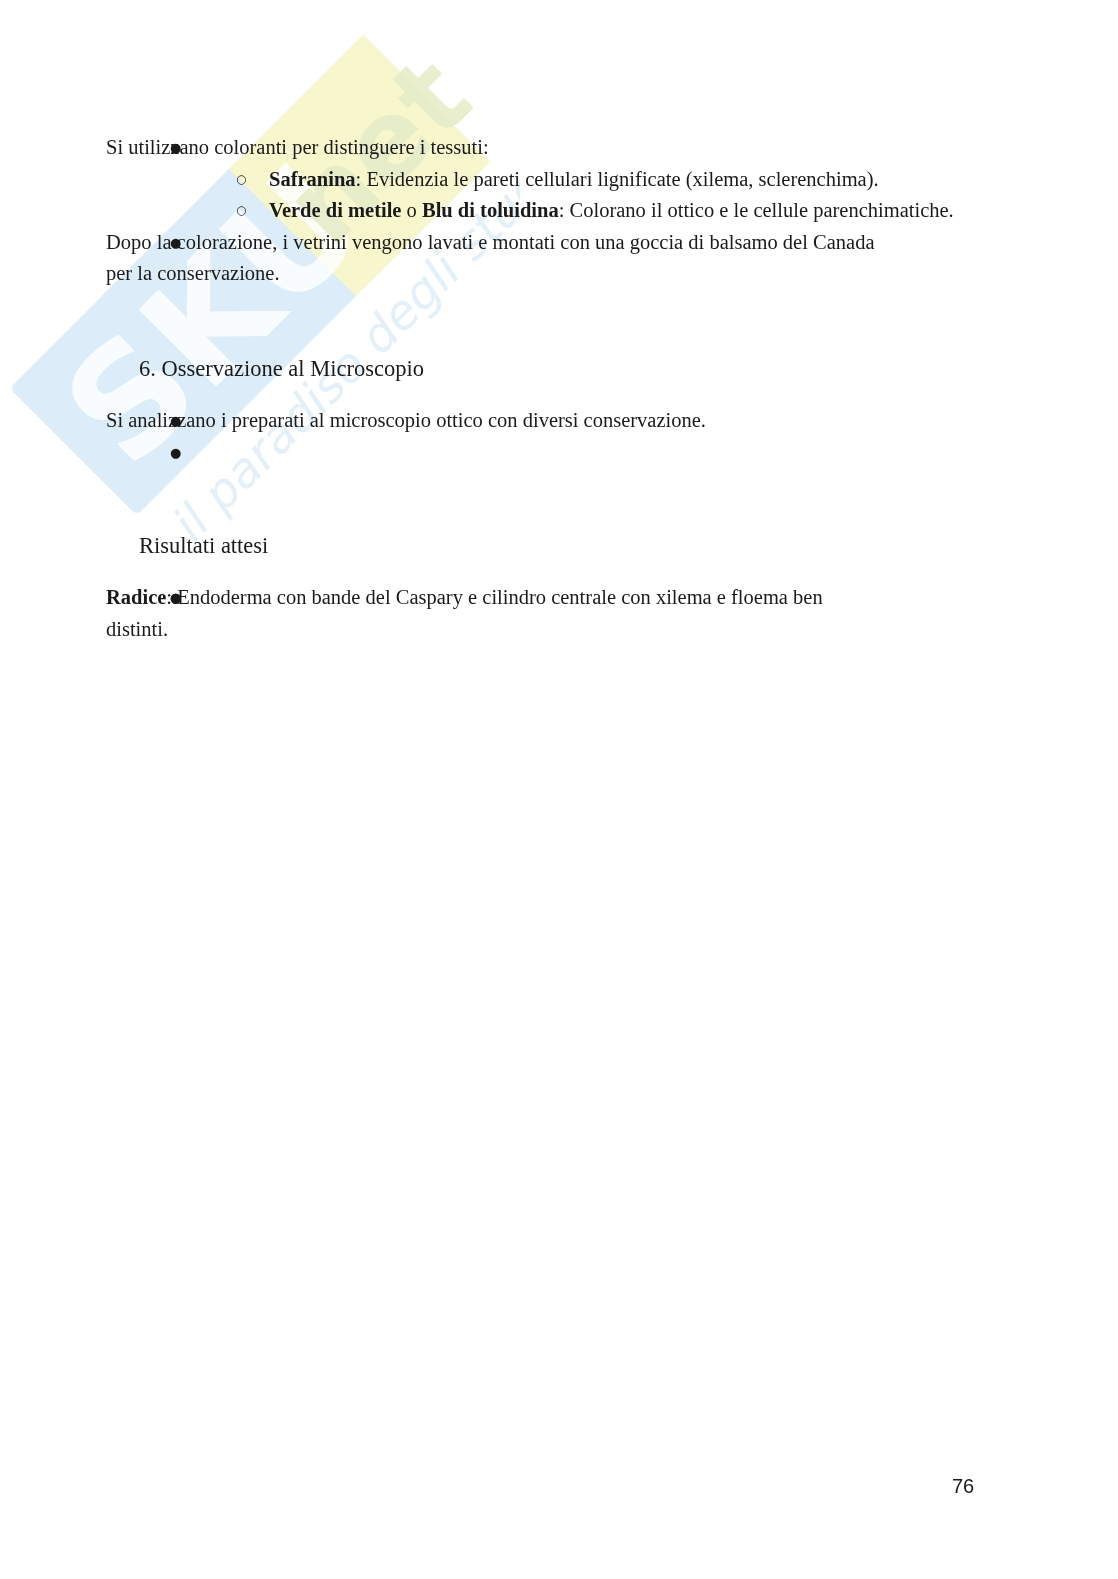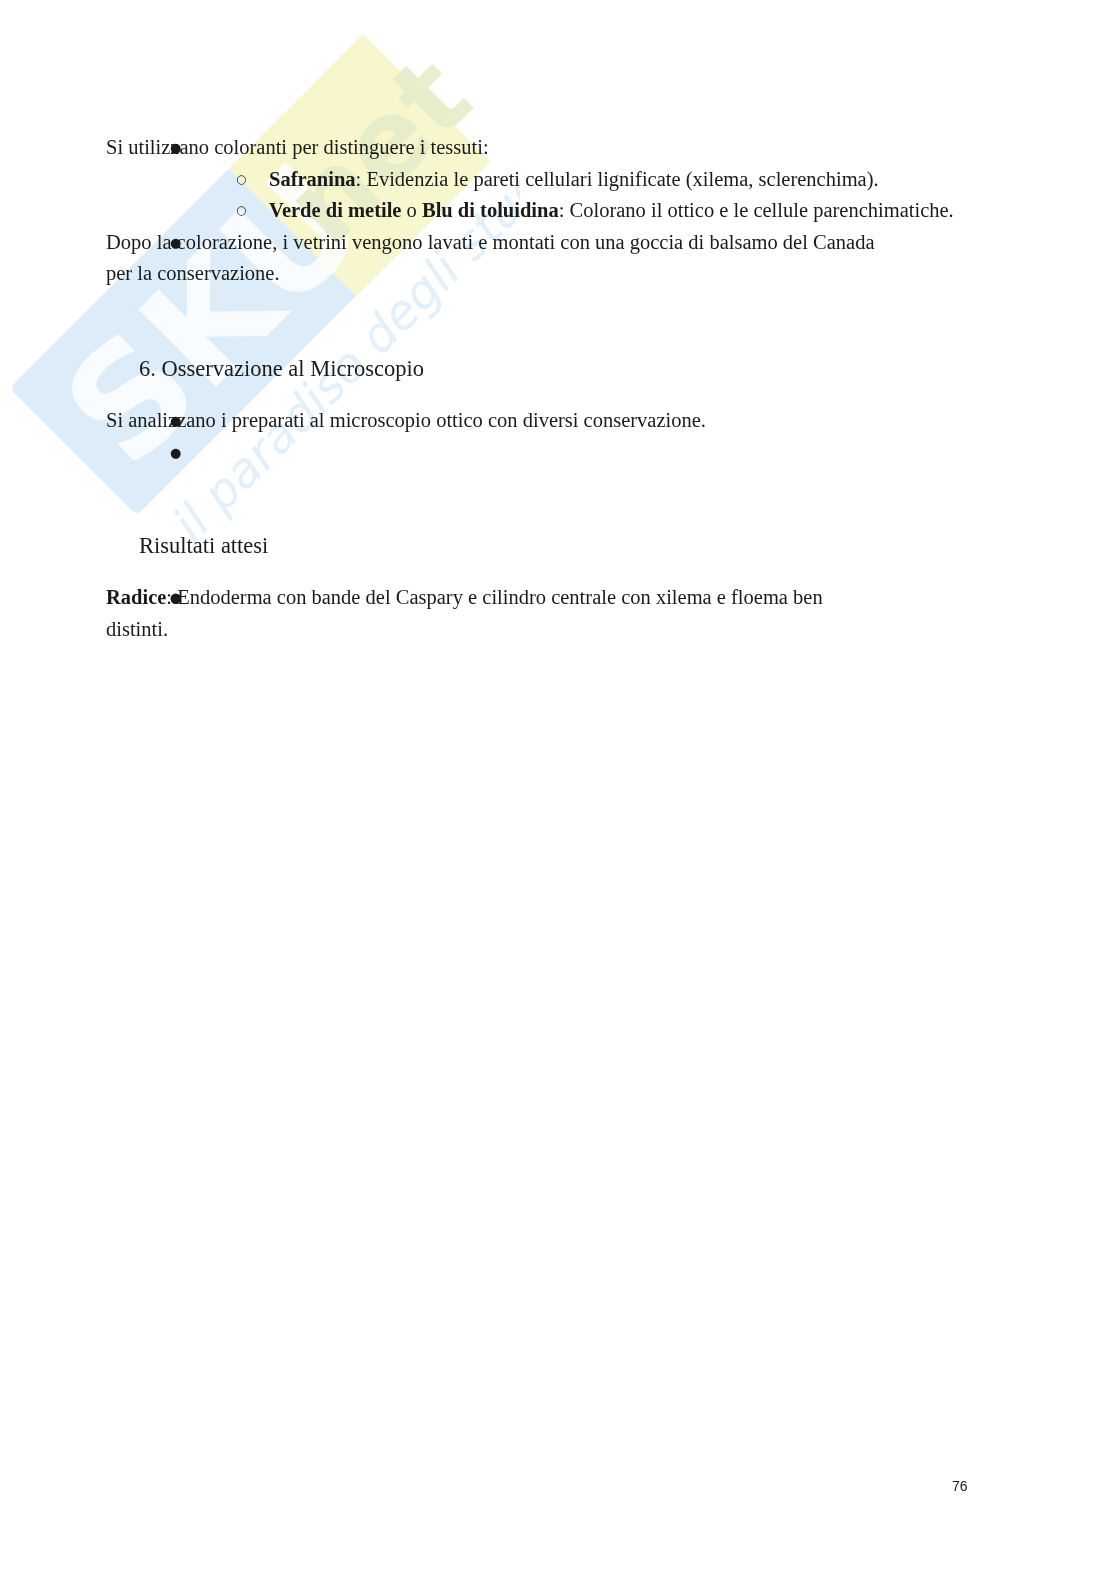--- a/index.html
+++ b/index.html
@@ -61,21 +61,21 @@
       font-weight: normal;
       font-size: 22.5px;
       line-height: 30px;
       margin: 4px;
     }
     .page-number {
       position: absolute;
       left: 952px;
       top: 1474px;
       font-family: "Liberation Sans", "DejaVu Sans", sans-serif;
-      font-size: 14px;
+      font-size: 20px;
       line-height: 24px;
       color: #1a1a1a;
     }
   </style>
 </head>
 <body>
 
 <svg class="watermark" viewBox="0 0 520 560" xmlns="http://www.w3.org/2000/svg">
   <g transform="translate(250,275) rotate(-45)">
     <rect x="-250" y="-90" width="500" height="180" rx="6" fill="#d6eaf8" opacity="0.85"></rect>

